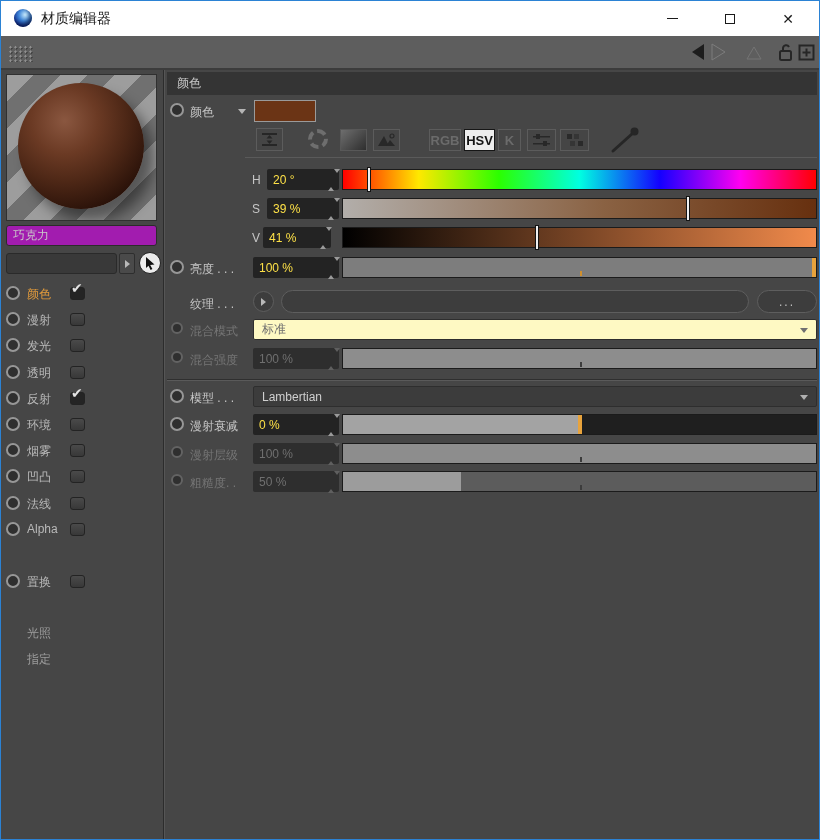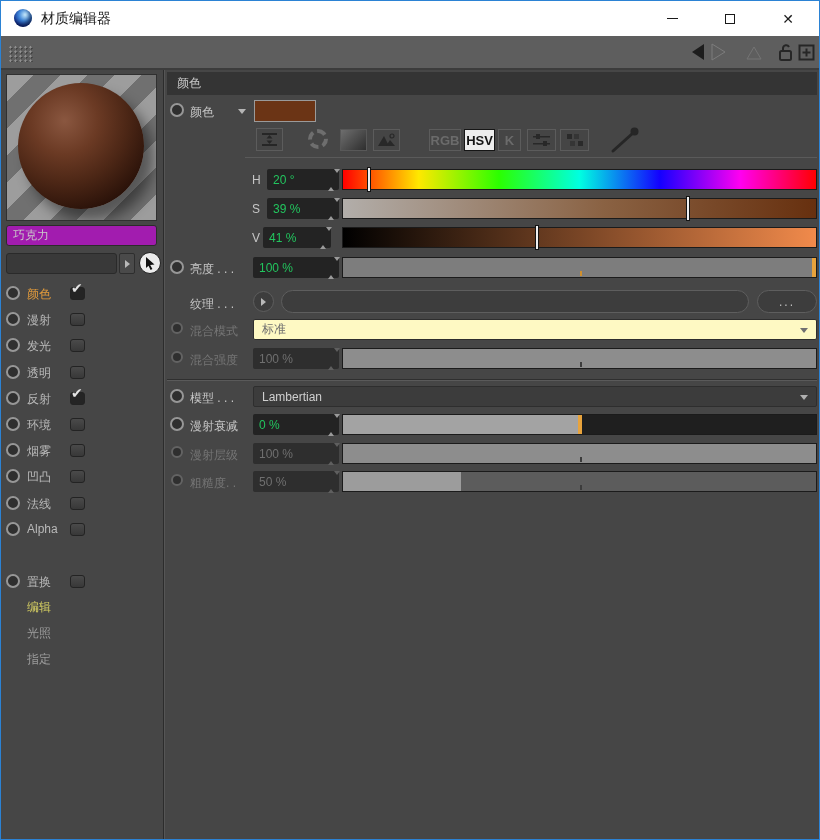--- a/index.html
+++ b/index.html
@@ -50,21 +50,21 @@
        border:1px solid #232323;border-radius:3px}
   .chk.on{background:#242424}
   .check{position:absolute;left:70px;top:-2px;color:#e2e2e2;font-size:14px}
   .pagelabel{position:absolute;left:26px;top:3px;color:#9c9c9c}
 
   
   .secheader{left:166px;top:71px;width:650px;height:23px;background:#343434;color:#c8c8c8;
              display:flex;align-items:center;padding-left:10px}
   .plabel{color:#c6c6c6}
   .plabel.dim{color:#757575}
-  .vfield{background:#232323;border-radius:2px;color:#22c55e;height:21px;display:flex;align-items:center;padding-left:6px;position:absolute}
+  .vfield{background:#232323;border-radius:2px;color:#fde047;height:21px;display:flex;align-items:center;padding-left:6px;position:absolute}
   .vfield.dim{background:#2e2e2e;color:#6f6f6f}
   .stepper{position:absolute;right:4px;top:4px;width:7px}
   .st-up{width:0;height:0;border-left:3.5px solid transparent;border-right:3.5px solid transparent;border-bottom:4px solid #9a9a9a;margin-bottom:2px}
   .st-dn{width:0;height:0;border-left:3.5px solid transparent;border-right:3.5px solid transparent;border-top:4px solid #9a9a9a}
   .dim .st-up{border-bottom-color:#5f5f5f}.dim .st-dn{border-top-color:#5f5f5f}
 
   .track{position:absolute;height:21px;border:1px solid #1b1b1b;background:#262626}
   .fill{position:absolute;top:0;bottom:0;left:0}
   .handle{position:absolute;top:-3px;width:4px;height:25px;background:#f0f0f0;border:1px solid #141414}
   .handle-orange{position:absolute;top:0;bottom:0;width:4px;background:#e8a33c}
@@ -199,23 +199,20 @@
     <span class="circ"></span>
     <span class="chlabel">Alpha</span>
     <span class="chk"></span>
   </div>
   <div class="abs chrow" style="top:569px">
     <span class="circ"></span>
     <span class="chlabel">置换</span>
     <span class="chk"></span>
   </div>
 
-  <div class="abs chrow" style="top:595px">
-    <span class="pagelabel" style="color:#d6cf62">编辑</span>
-  </div>
   <div class="abs chrow" style="top:621px">
     <span class="pagelabel">光照</span>
   </div>
   <div class="abs chrow" style="top:647px">
     <span class="pagelabel">指定</span>
   </div>
 
   <div class="abs secheader">颜色</div>
 
   <span class="abs circ" style="left:169px;top:102px"></span>

